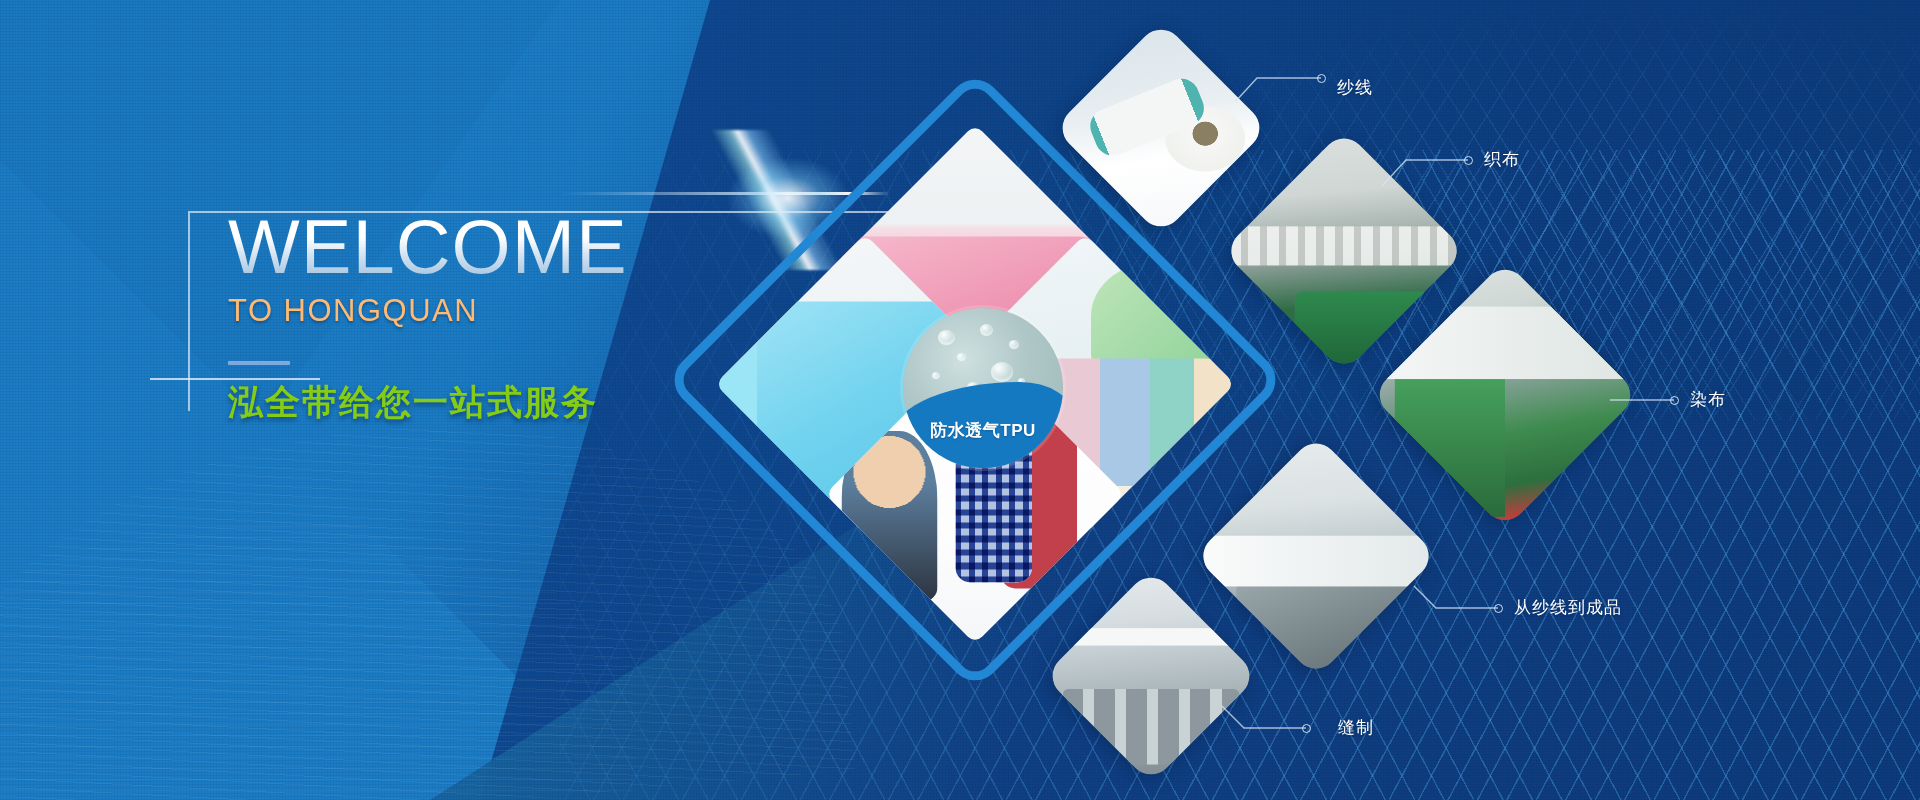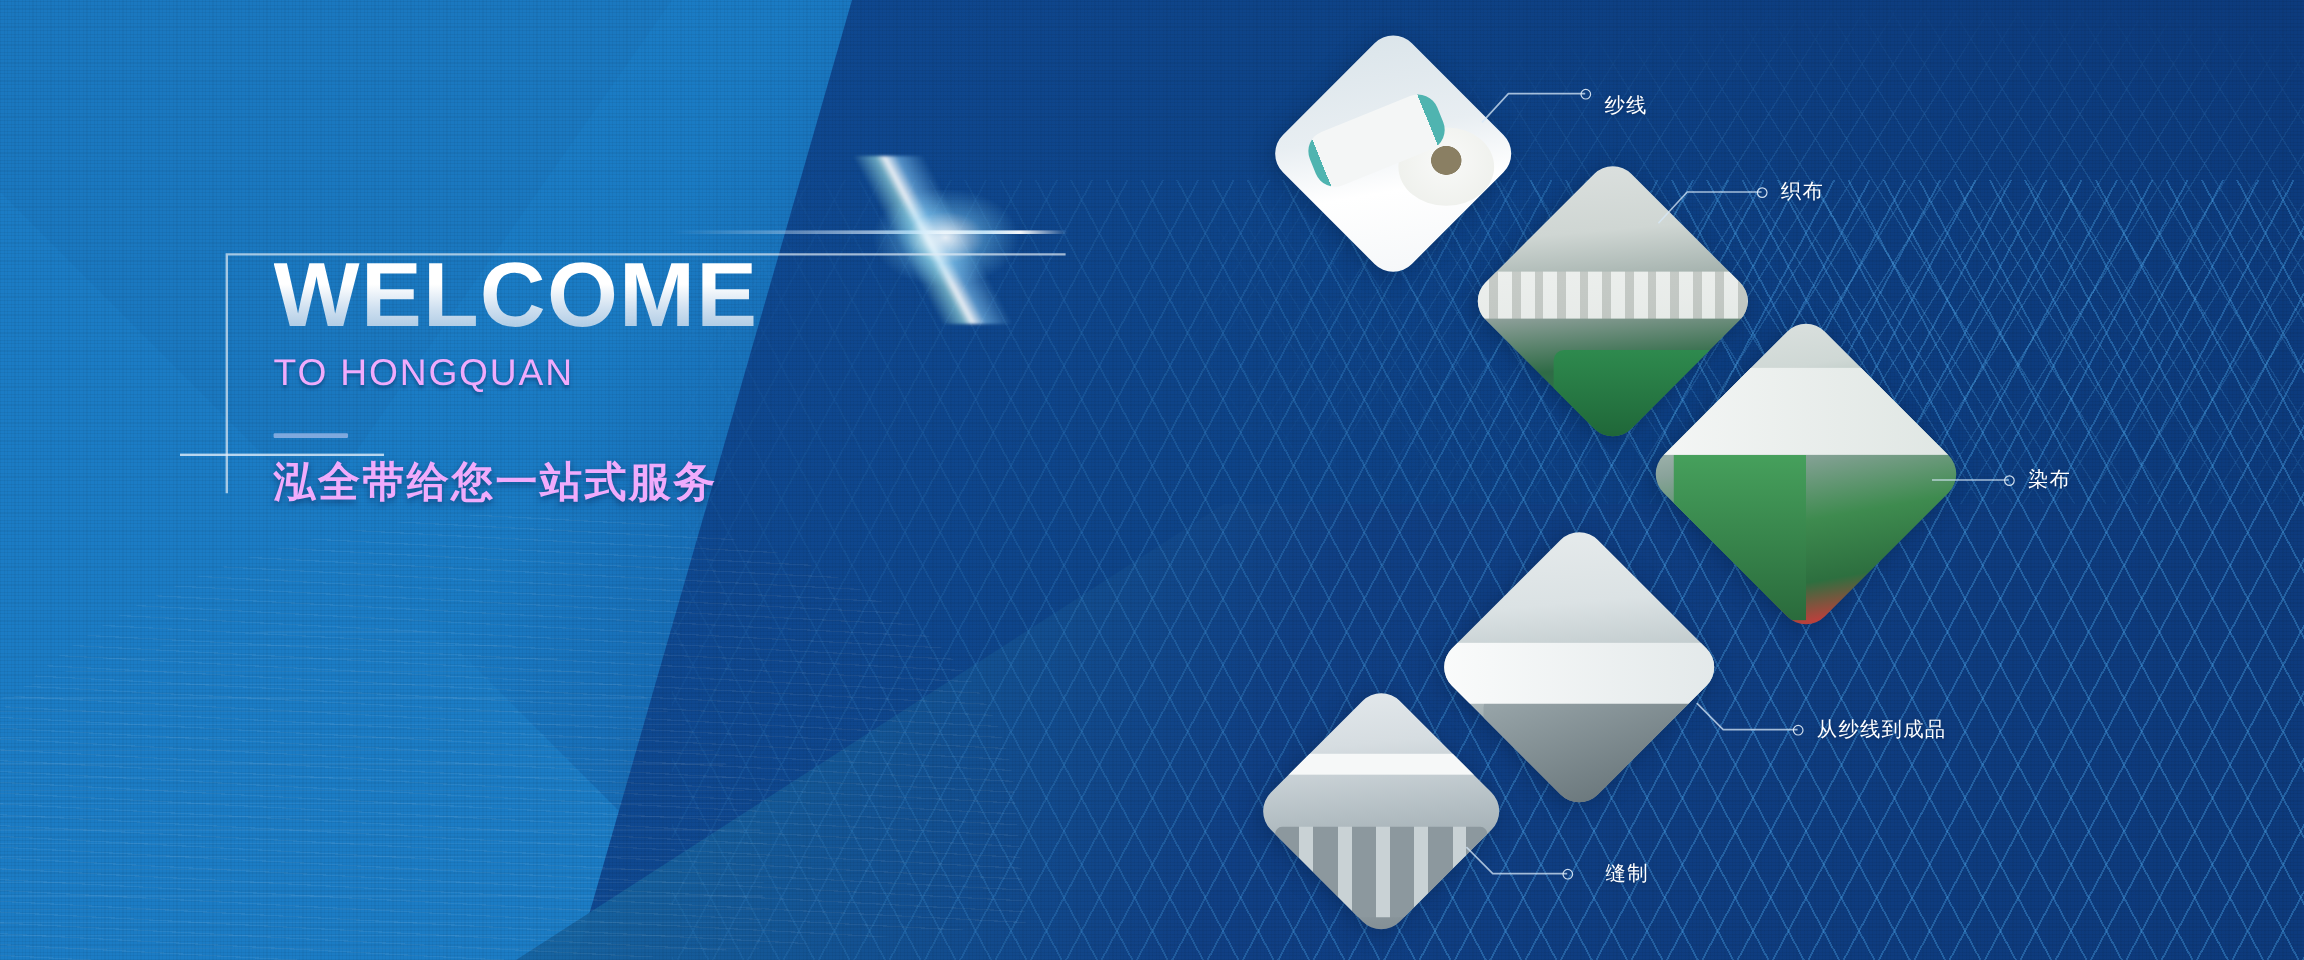--- a/index.html
+++ b/index.html
@@ -107,42 +107,42 @@
 
   
   .text-block { position:absolute; left:228px; top:205px; width:560px; }
   .bracket {
     position:absolute; left:-40px; top:6px; width:700px; height:200px;
     border-top:2px solid rgba(225,235,245,.70);
     border-left:2px solid rgba(225,235,245,.70);
     pointer-events:none;
   }
   .welcome {
-    font-size:76px; line-height:84px; font-weight:700; letter-spacing:1px;
+    font-size:76px; line-height:84px; font-weight:400; letter-spacing:1px;
     background:linear-gradient(180deg,#ffffff 0%,#ffffff 38%,#cfe0f0 62%,#8fb6d8 100%);
     -webkit-background-clip:text; background-clip:text;
     color:transparent; -webkit-text-fill-color:transparent;
     text-shadow:none; display:inline-block;text-align:right;
   }
   .welcome-sub {
     font-size:31px; line-height:40px; letter-spacing:1.5px; font-weight:400;
-    color:#f0abfc; margin-top:2px;
+    color:#fdba74; margin-top:2px;
     text-shadow:0 2px 3px rgba(5,40,85,.45);
   }
   .divider-short {
     width:62px; height:4px; background:#7fa9de; margin-top:30px; border-radius:1px;
   }
   .cn-sub {
     margin-top:28px; font-size:30px; line-height:40px; letter-spacing:10px;
     color:#eef5fb; font-weight:400;
     text-shadow:0 2px 4px rgba(5,40,85,.5);
   }
   .cn-main {
     margin-top:14px; font-size:35px; line-height:46px; letter-spacing:2px;
-    color:#f0abfc; font-weight:700;
+    color:#84cc16; font-weight:700;
     text-shadow:0 3px 5px rgba(5,35,80,.55);
   }
   .divider-long {
     position:absolute; left:150px; top:378px; width:170px; height:2px;
     background:rgba(225,238,250,.8);
   }
 
   
   .cluster { position:absolute; left:715px; top:120px; width:520px; height:520px; }
   .dia {
@@ -363,20 +363,52 @@
 
   <div class="text-block">
     <div class="bracket"></div>
     <div class="welcome">WELCOME</div>
     <div class="welcome-sub">TO HONGQUAN</div>
     <div class="divider-short"></div>
     <div class="cn-main">泓全带给您一站式服务</div>
   </div>
   <div class="divider-long"></div>
 
+  <div class="cluster">
+    <div class="dia dia-outer"></div>
+
+    <div class="quad q-top">
+      <div class="inner ph-bed"></div>
+    </div>
+    <div class="quad q-left">
+      <div class="inner ph-pillow"></div>
+    </div>
+    <div class="quad q-right">
+      <div class="inner ph-mats"></div>
+    </div>
+    <div class="quad q-bottom">
+      <div class="inner ph-bibs"></div>
+    </div>
+
+    <div class="badge">
+      <div class="drops">
+        <i style="left:22%;top:14%;width:17px;height:15px"></i>
+        <i style="left:48%;top:10%;width:13px;height:12px"></i>
+        <i style="left:66%;top:20%;width:10px;height:9px"></i>
+        <i style="left:34%;top:28%;width:9px;height:8px"></i>
+        <i style="left:55%;top:34%;width:22px;height:20px"></i>
+        <i style="left:18%;top:40%;width:8px;height:7px"></i>
+        <i style="left:40%;top:46%;width:12px;height:11px"></i>
+        <i style="left:72%;top:44%;width:7px;height:7px"></i>
+        <i style="left:28%;top:55%;width:14px;height:13px"></i>
+      </div>
+      <div class="wave"></div>
+      <div class="blabel">防水透气TPU</div>
+    </div>
+  </div>
 
   <div class="pdia p-yarn">
     <div class="in im-yarn"></div>
   </div>
   <div class="pdia p-weave">
     <div class="in im-weave"></div>
   </div>
   <div class="pdia p-dye">
     <div class="in im-dye"></div>
   </div>

